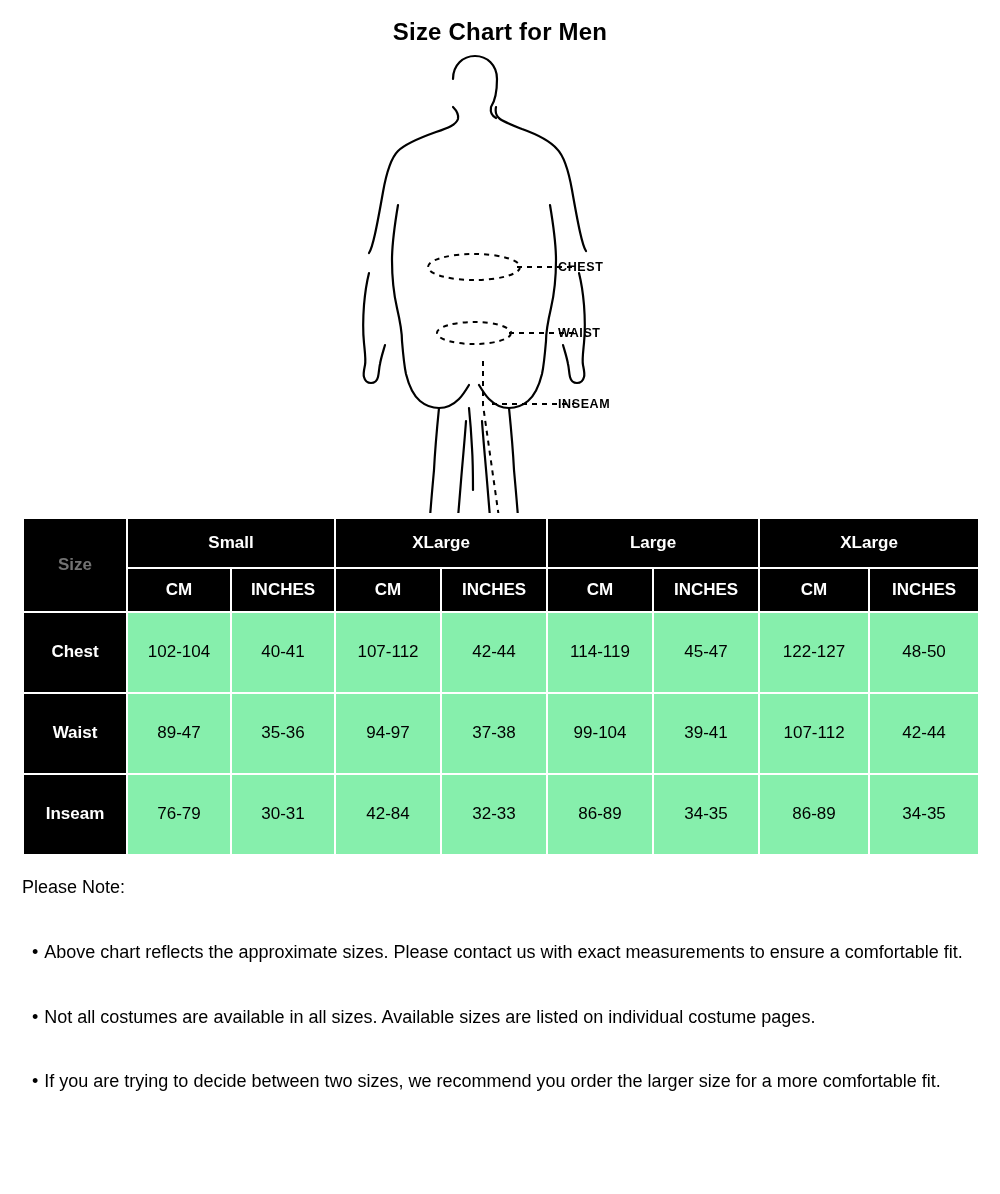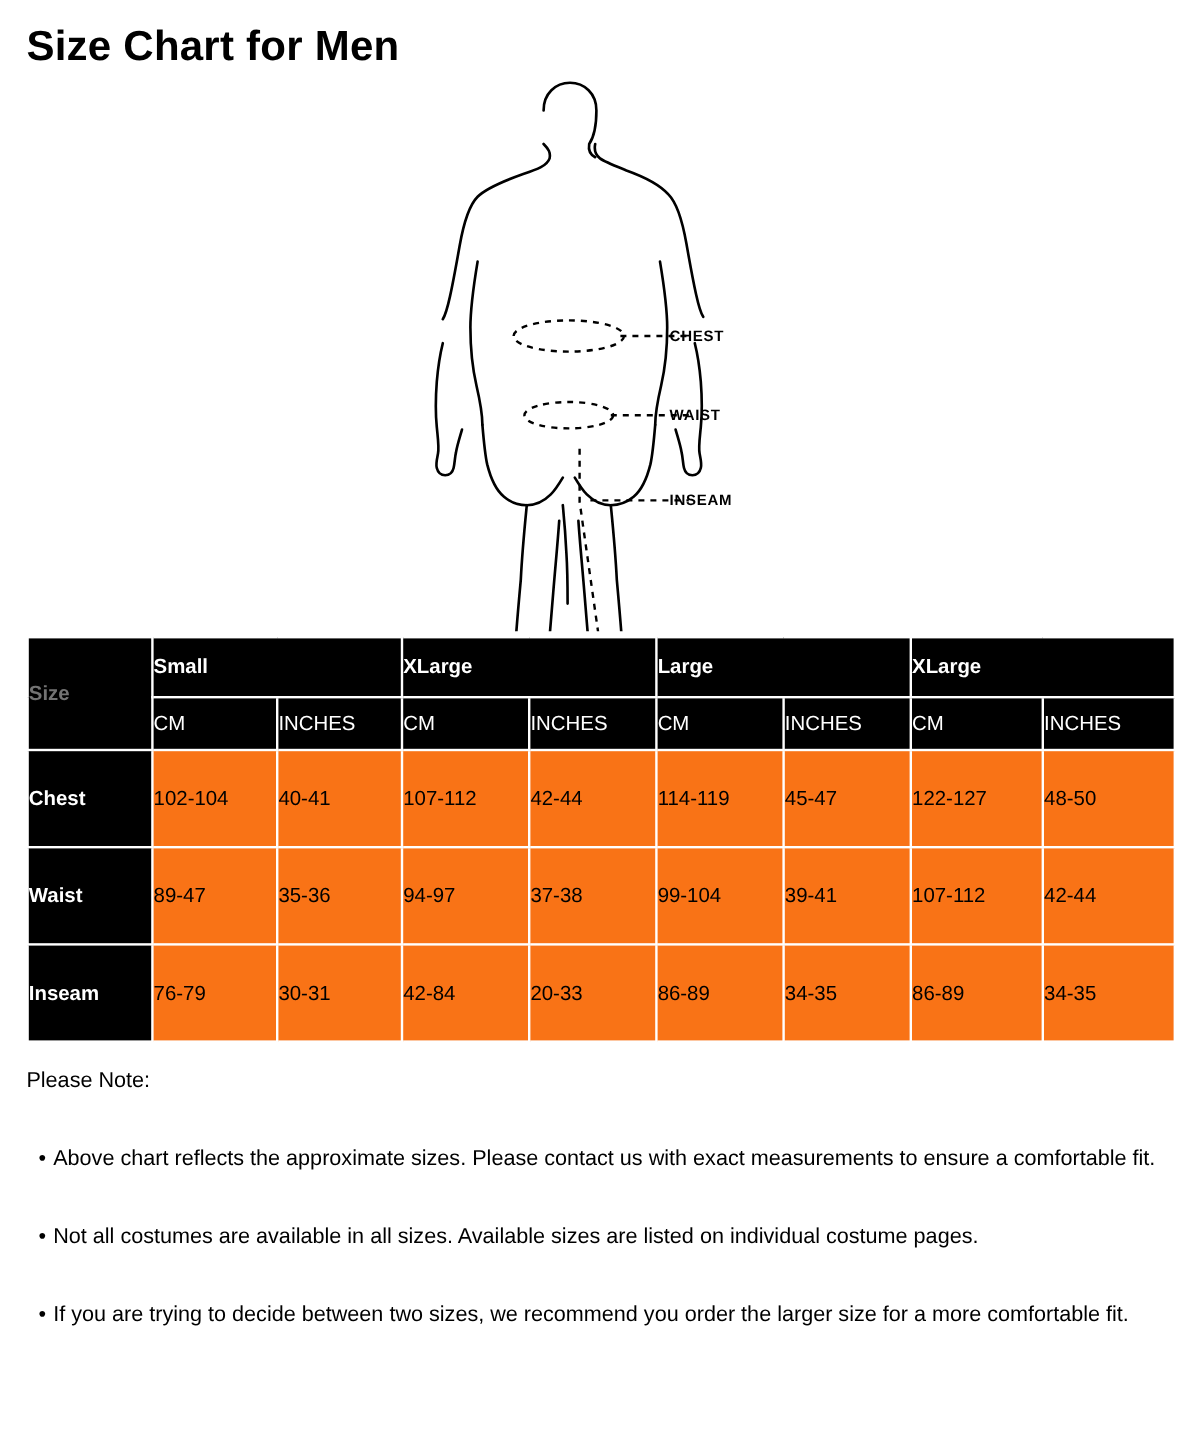--- a/index.html
+++ b/index.html
@@ -16,25 +16,26 @@
     overflow: hidden;
   }
   .page {
     width: 1000px;
     height: 1194px;
     position: relative;
     box-sizing: border-box;
     padding: 0 22px;
   }
   .title {
-    font-size: 35px;
+    font-size: 24px;
     font-weight: bold;
     letter-spacing: 0.2px;
     margin: 18px 0 0 0;
     line-height: 1.2;
+    text-align: center;
   }
   .figure-wrap {
     position: relative;
     height: 460px;
     margin-top: 6px;
   }
   .figure-wrap svg {
     position: absolute;
     left: 0;
     top: 0;
@@ -49,21 +50,21 @@
   }
   
   table.size-table {
     border-collapse: collapse;
     width: 956px;
     margin-top: 4px;
     table-layout: fixed;
   }
   table.size-table td, table.size-table th {
     border: 2px solid #ffffff;
-    text-align: left;
+    text-align: center;
     vertical-align: middle;
     font-size: 17px;
     font-family: "Liberation Sans", sans-serif;
     padding: 0;
   }
   .hdr-black {
     background: #000000;
     color: #ffffff;
     font-weight: bold;
   }
@@ -72,30 +73,30 @@
     color: #737373;
     font-weight: bold;
     font-size: 19px;
   }
   .grp-label {
     font-size: 19px;
     font-weight: bold;
   }
   .unit-label {
     font-size: 16px;
-    font-weight: normal;
+    font-weight: bold;
   }
   .row-label {
     background: #000000;
     color: #ffffff;
     font-weight: bold;
     font-size: 19px;
   }
   .cell-data {
-    background: #f97316;
+    background: #86efac;
     color: #000000;
     font-weight: normal;
     font-size: 17px;
   }
   tr.grp-row td { height: 48px; }
   tr.unit-row td { height: 42px; }
   tr.data-row td { height: 79px; }
 
   
   .notes {
@@ -216,21 +217,21 @@
         <td class="cell-data">39-41</td>
         <td class="cell-data">107-112</td>
         <td class="cell-data">42-44</td>
       </tr>
 
       <tr class="data-row">
         <td class="row-label">Inseam</td>
         <td class="cell-data">76-79</td>
         <td class="cell-data">30-31</td>
         <td class="cell-data">42-84</td>
-        <td class="cell-data">20-33</td>
+        <td class="cell-data">32-33</td>
         <td class="cell-data">86-89</td>
         <td class="cell-data">34-35</td>
         <td class="cell-data">86-89</td>
         <td class="cell-data">34-35</td>
       </tr>
     </tbody>
   </table>
 
   <div class="notes">
     <div class="notes-title">Please Note:</div>

